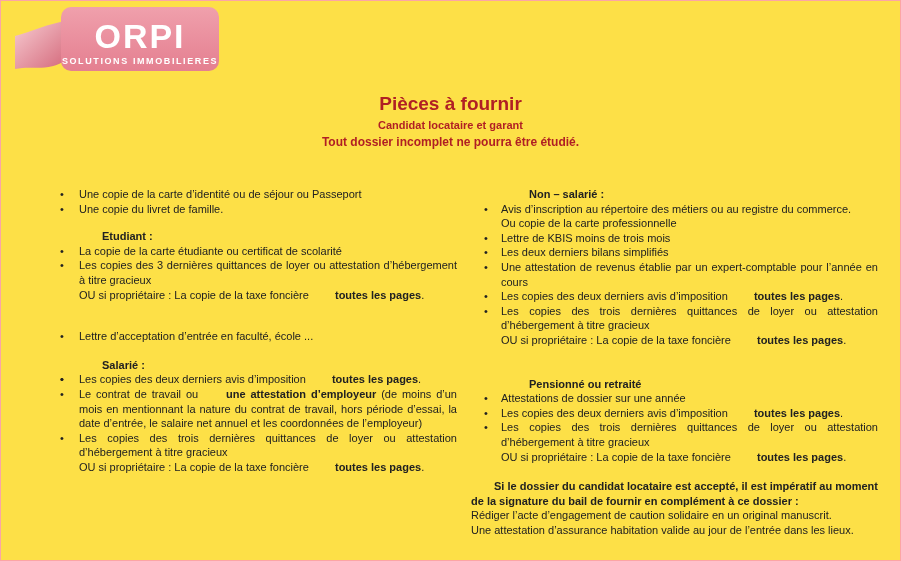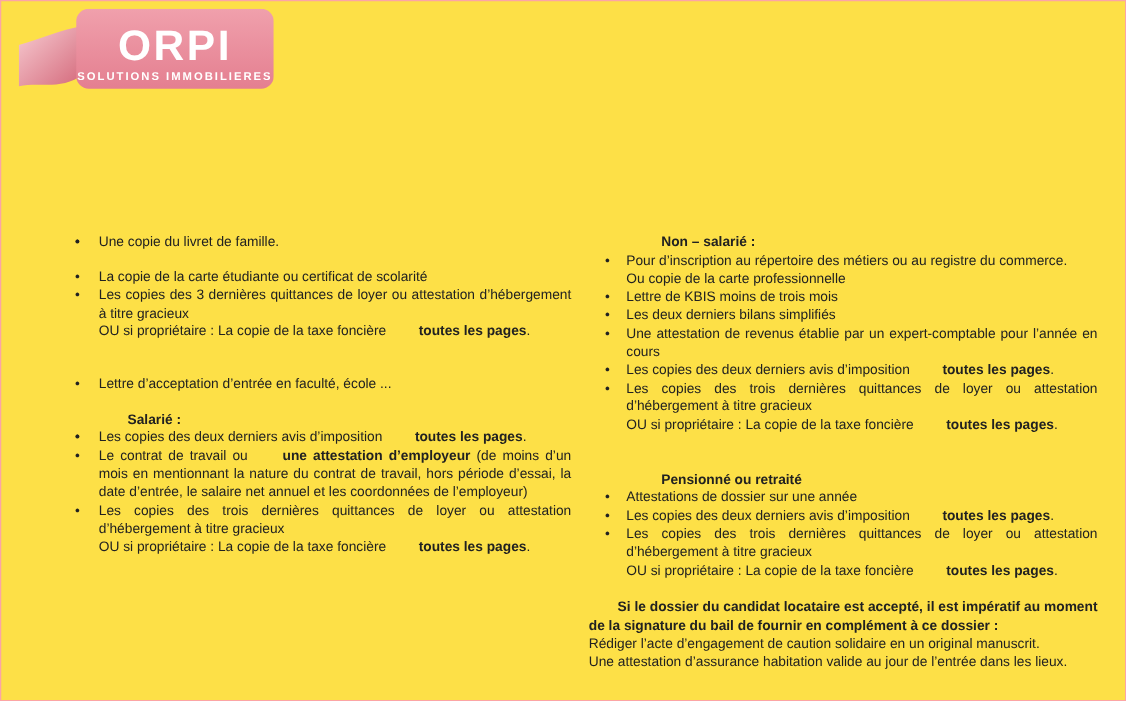--- a/index.html
+++ b/index.html
@@ -50,41 +50,47 @@
           <stop offset="1" stop-color="#e47f90"></stop>
         </linearGradient>
       </defs>
       <path d="M52 14 C 34 16 16 25 0 29 L 0 62 C 18 58 34 66 52 52 Z" fill="url(#gTail)"></path>
       <rect x="46" y="0" width="158" height="64" rx="10" fill="url(#gMain)"></rect>
       <text x="125" y="41" text-anchor="middle" fill="#ffffff" font-family="Liberation Sans, sans-serif" font-size="34" font-weight="bold" letter-spacing="2">ORPI</text>
       <text x="125" y="57" text-anchor="middle" fill="#ffffff" font-family="Liberation Sans, sans-serif" font-size="9" font-weight="bold" letter-spacing="1.6">SOLUTIONS IMMOBILIERES</text>
     </svg>
   </div>
 
+  <div class="titles">
+    <div class="t-main">Pièces à fournir</div>
+    <div class="t-sub1">Candidat locataire et garant</div>
+    <div class="t-sub2">Tout dossier incomplet ne pourra être étudié.</div>
+  </div>
 
   <div class="col col-left">
-      <div class="blk li"><span class="dot">•</span></div>
+      <div class="blk li"><span class="dot">•</span><span><span>Une copie de la carte d’identité ou de séjour ou Passeport</span></span></div>
       <div class="blk li"><span class="dot">•</span><span><span>Une copie du livret de famille.</span></span></div>
       <div class="gap" style="height: 13px;"></div>
+      <div class="blk h "><span class="b">Etudiant :</span></div>
       <div class="blk li"><span class="dot">•</span><span><span>La copie de la carte étudiante ou certificat de scolarité</span></span></div>
       <div class="blk li"><span class="dot">•</span><span><span>Les copies des 3 dernières quittances de loyer ou attestation d’hébergement à titre gracieux</span></span></div>
       <div class="blk sub"><span>OU si propriétaire : La copie de la taxe foncière </span><span class="b">toutes les pages</span><span>.</span></div>
       <div class="gap" style="height: 27px;"></div>
       <div class="blk li"><span class="dot">•</span><span><span>Lettre d’acceptation d’entrée en faculté, école ...</span></span></div>
       <div class="gap" style="height: 14px;"></div>
       <div class="blk h "><span class="b">Salarié :</span></div>
       <div class="blk li"><span class="dot">•</span></div>
       <div class="blk li"><span class="dot">•</span><span><span>Les copies des deux derniers avis d’imposition </span><span class="b">toutes les pages</span><span>.</span></span></div>
       <div class="blk li"><span class="dot">•</span><span><span>Le contrat de travail ou </span><span class="b">une attestation d’employeur</span><span> (de moins d’un mois en mentionnant la nature du contrat de travail, hors période d’essai, la date d’entrée, le salaire net annuel et les coordonnées de l’employeur)</span></span></div>
       <div class="blk li"><span class="dot">•</span><span><span>Les copies des trois dernières quittances de loyer ou attestation d’hébergement à titre gracieux</span></span></div>
       <div class="blk sub"><span>OU si propriétaire : La copie de la taxe foncière </span><span class="b">toutes les pages</span><span>.</span></div>
     </div>
   <div class="col col-right">
       <div class="blk h "><span class="b">Non – salarié :</span></div>
-      <div class="blk li"><span class="dot">•</span><span><span>Pour d’inscription au répertoire des métiers ou au registre du commerce.</span><br><span>Ou copie de la carte professionnelle</span></span></div>
+      <div class="blk li"><span class="dot">•</span><span><span>Avis d’inscription au répertoire des métiers ou au registre du commerce.</span><br><span>Ou copie de la carte professionnelle</span></span></div>
       <div class="blk li"><span class="dot">•</span><span><span>Lettre de KBIS moins de trois mois</span></span></div>
       <div class="blk li"><span class="dot">•</span><span><span>Les deux derniers bilans simplifiés</span></span></div>
       <div class="blk li"><span class="dot">•</span><span><span>Une attestation de revenus établie par un expert-comptable pour l’année en cours</span></span></div>
       <div class="blk li"><span class="dot">•</span><span><span>Les copies des deux derniers avis d’imposition </span><span class="b">toutes les pages</span><span>.</span></span></div>
       <div class="blk li"><span class="dot">•</span><span><span>Les copies des trois dernières quittances de loyer ou attestation d’hébergement à titre gracieux</span></span></div>
       <div class="blk sub"><span>OU si propriétaire : La copie de la taxe foncière </span><span class="b">toutes les pages</span><span>.</span></div>
       <div class="gap" style="height: 29px;"></div>
       <div class="blk h "><span class="b">Pensionné ou retraité</span></div>
       <div class="blk li"><span class="dot">•</span><span><span>Attestations de dossier sur une année</span></span></div>
       <div class="blk li"><span class="dot">•</span><span><span>Les copies des deux derniers avis d’imposition </span><span class="b">toutes les pages</span><span>.</span></span></div>

